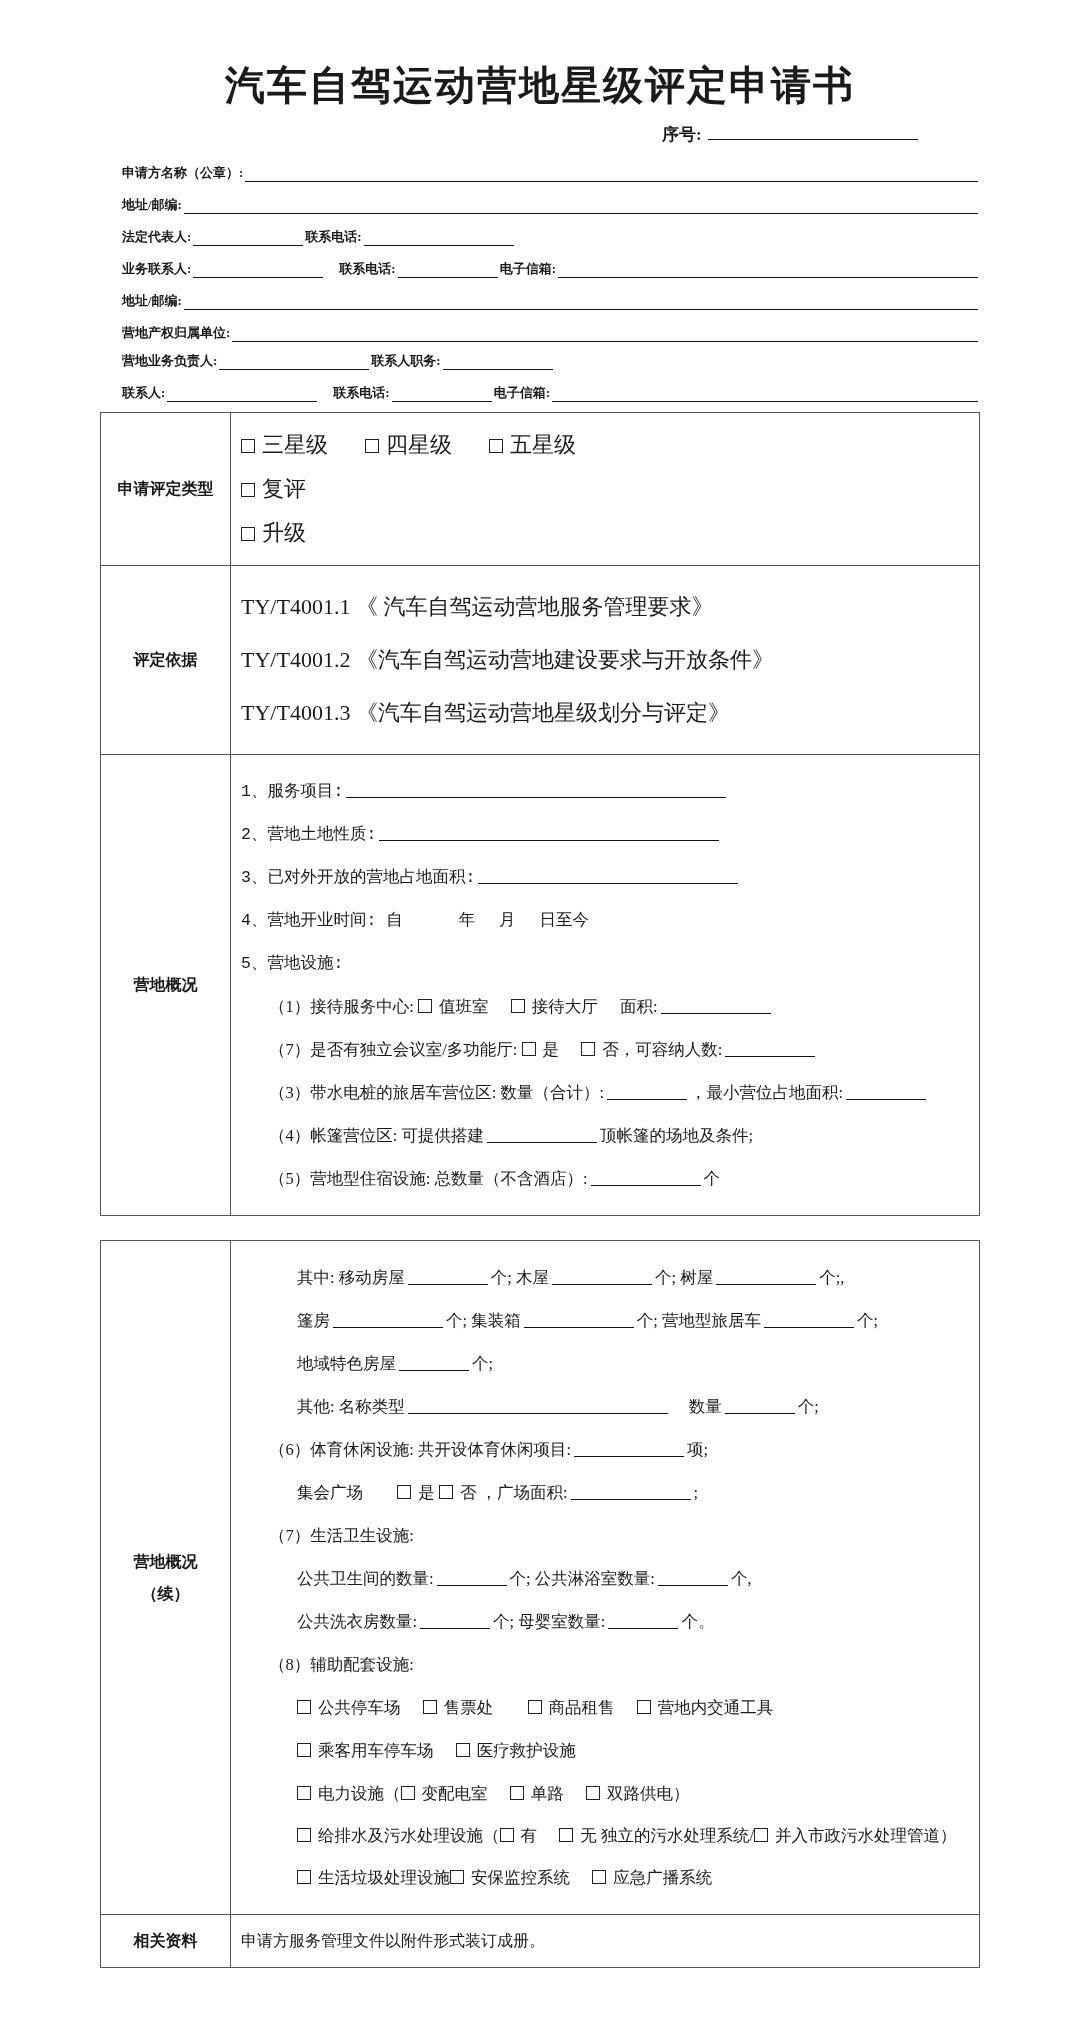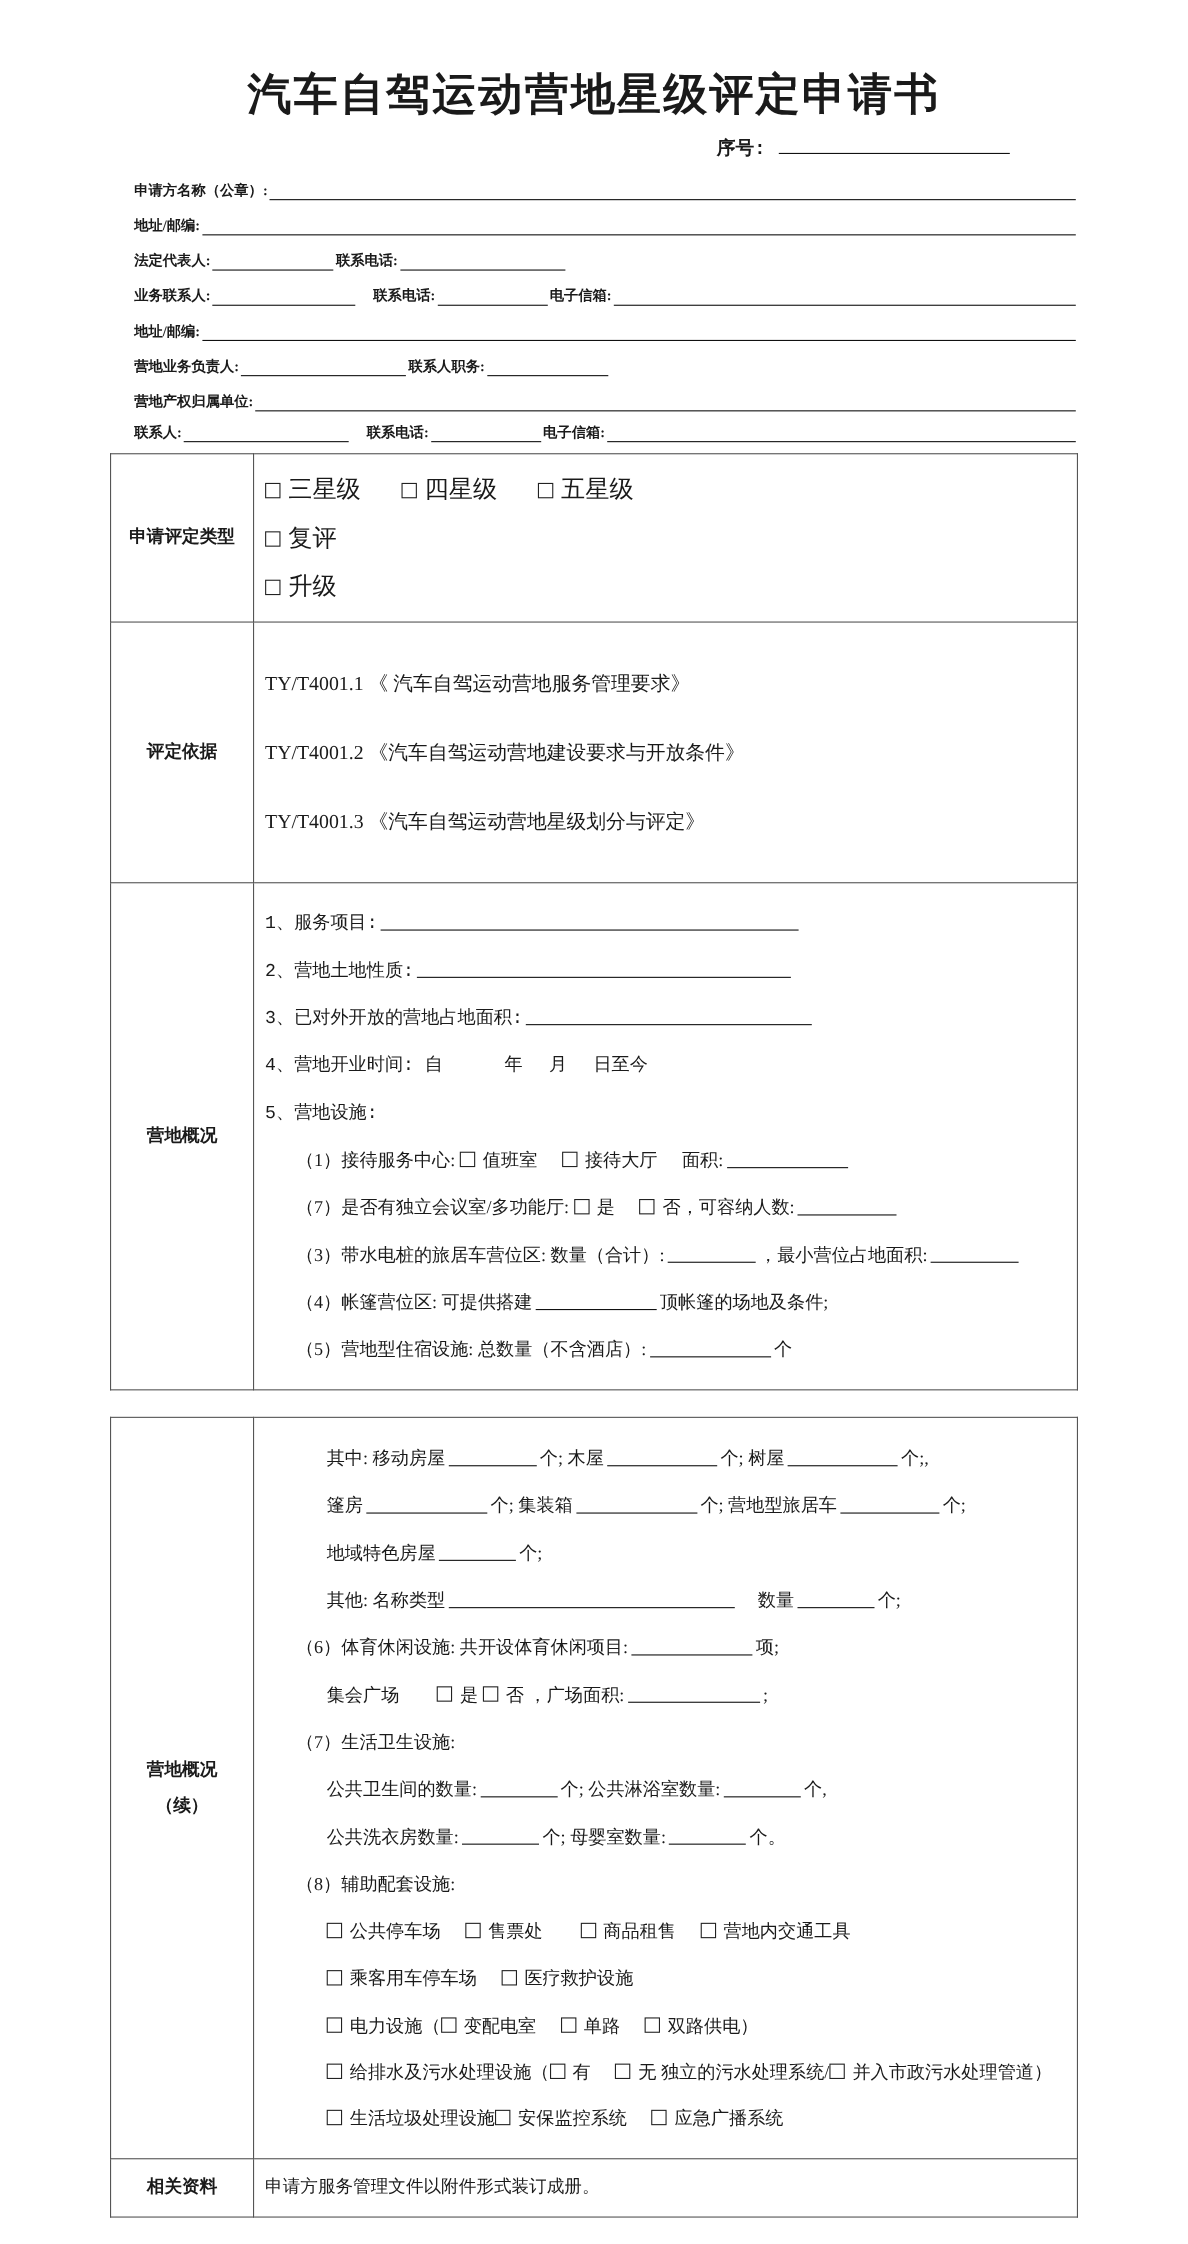--- a/index.html
+++ b/index.html
@@ -28,21 +28,20 @@
     font-weight: bold;
     letter-spacing: 2px;
     margin: 18px 0 10px 0;
     font-family: "Liberation Serif", "DejaVu Serif", serif;
   }
   .serial-row {
     text-align: right;
     font-size: 17px;
     margin: 6px 60px 18px 0;
     font-weight: bold;
-    font-family: Liberation Mono, monospace;
   }
   .serial-row .lbl { font-weight: bold; }
   
   .fields {
     padding-left: 22px;
     font-size: 16.5px;
   }
   .fline {
     display: flex;
     align-items: flex-end;
@@ -95,21 +94,21 @@
   }
   .cbline { margin: 0 0; font-size: 22px; }
   .cb {
     display: inline-block;
     width: 12px;
     height: 12px;
     border: 1.4px solid #222;
     margin-right: 7px;
     vertical-align: -1px;
   }
-  .std-line { margin: 27px 0; font-size: 18px; }
+  .std-line { margin: 9px 0; font-size: 22px; }
   .date-line { font-size: 16.5px; }
   .item { margin: 10px 0; font-size: 16.5px; white-space: nowrap; font-family: Liberation Mono, monospace; }
   .subitem { margin: 10px 0 10px 0; font-size: 16.5px; white-space: nowrap; }
   .subitem.wrap { white-space: normal; line-height: 1.9; }
   .indent1 { padding-left: 28px; }
   .indent2 { padding-left: 56px; }
   .inl {
     display: inline-block;
     border-bottom: 1.5px solid #111;
     height: 15px;
@@ -172,30 +171,30 @@
       <span class="lbl">电子信箱:</span>
       <span class="blank grow"></span>
     </div>
 
 
     <div class="fline">
       <span class="lbl">地址/邮编:</span>
       <span class="blank grow"></span>
     </div>
 
+    <div class="fline tight">
+      <span class="lbl">营地产权归属单位:</span>
+      <span class="blank grow"></span>
+    </div>
+
     <div class="fline">
       <span class="lbl">营地业务负责人:</span>
       <span class="blank b150"></span>
       <span class="lbl">联系人职务:</span>
       <span class="blank b110"></span>
-    </div>
-
-    <div class="fline tight">
-      <span class="lbl">营地产权归属单位:</span>
-      <span class="blank grow"></span>
     </div>
 
     <div class="fline tight">
       <span class="lbl">联系人:</span>
       <span class="blank b150"></span>
       <span class="gap-sm"></span>
       <span class="lbl">联系电话:</span>
       <span class="blank b100"></span>
       <span class="lbl">电子信箱:</span>
       <span class="blank grow"></span>

